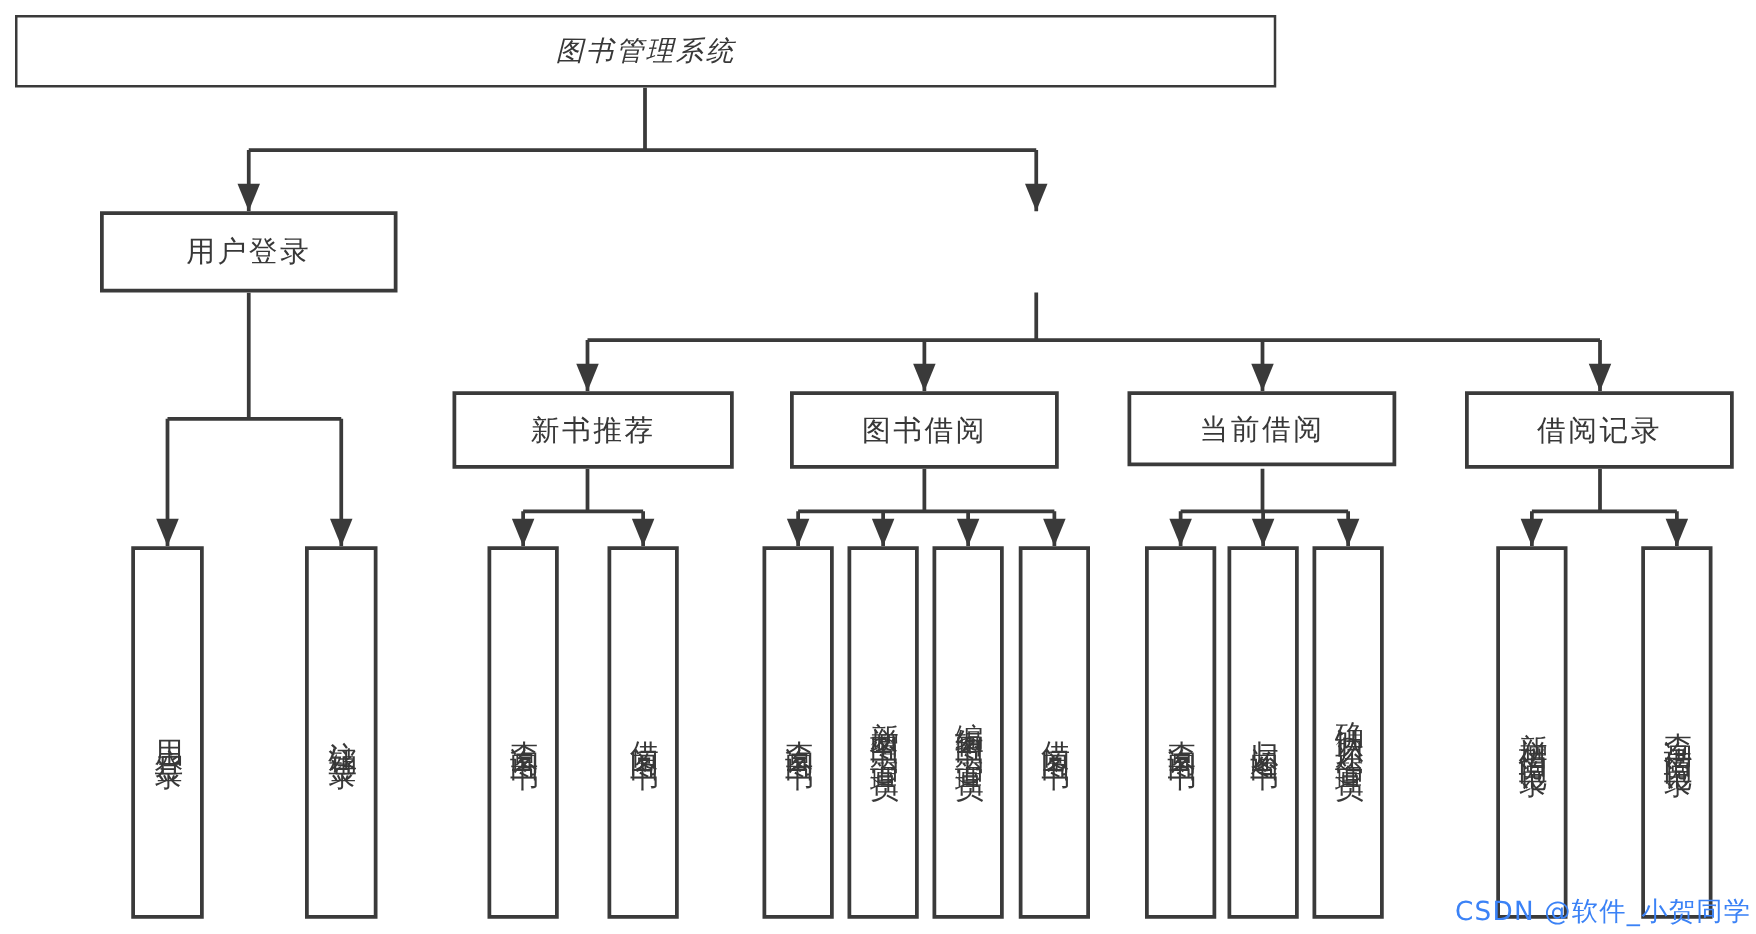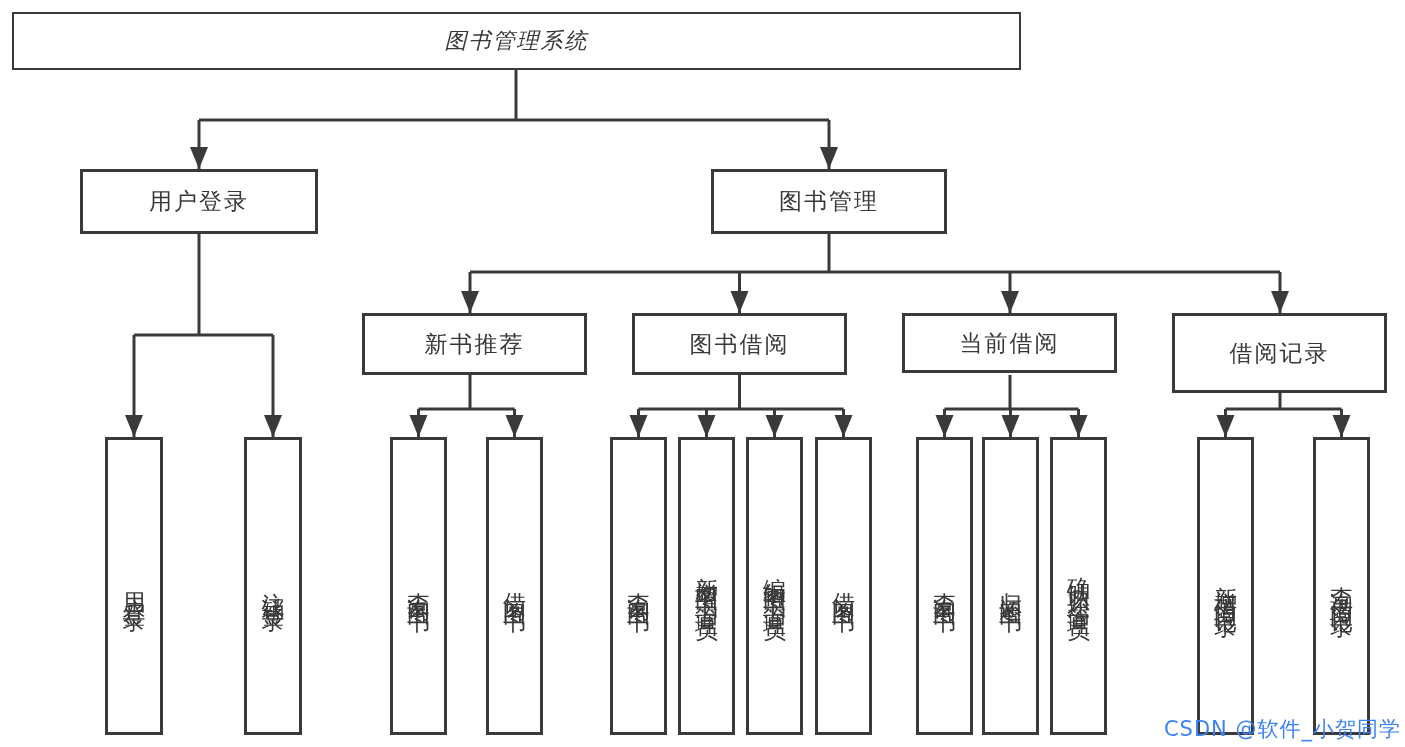--- a/index.html
+++ b/index.html
@@ -69,34 +69,31 @@
     </g>
   </svg>
 
   <div class="node h root-node" style="left:12px;top:12px;width:1009px;height:58px">
     <span class="lbl">图书管理系统</span>
   </div>
 
   <div class="node h" style="left:80px;top:169px;width:238px;height:65px">
     <span class="lbl">用户登录</span>
   </div>
-  <div class="node h" style="left:711px;top:169px;width:236px;height:65px">
-    <span class="lbl">图书管理</span>
-  </div>
 
   <div class="node h" style="left:362px;top:313px;width:225px;height:62px">
     <span class="lbl">新书推荐</span>
   </div>
   <div class="node h" style="left:632px;top:313px;width:215px;height:62px">
     <span class="lbl">图书借阅</span>
   </div>
   <div class="node h" style="left:902px;top:313px;width:215px;height:60px">
     <span class="lbl">当前借阅</span>
   </div>
-  <div class="node h" style="left:1172px;top:313px;width:215px;height:80px">
+  <div class="node h" style="left:1172px;top:313px;width:215px;height:62px">
     <span class="lbl">借阅记录</span>
   </div>
 
   <div class="node v" style="left:105px;top:437px;width:58px;height:298px">
     <span class="lbl">用户登录</span>
   </div>
   <div class="node v" style="left:244px;top:437px;width:58px;height:298px">
     <span class="lbl">注销登录</span>
   </div>
 

